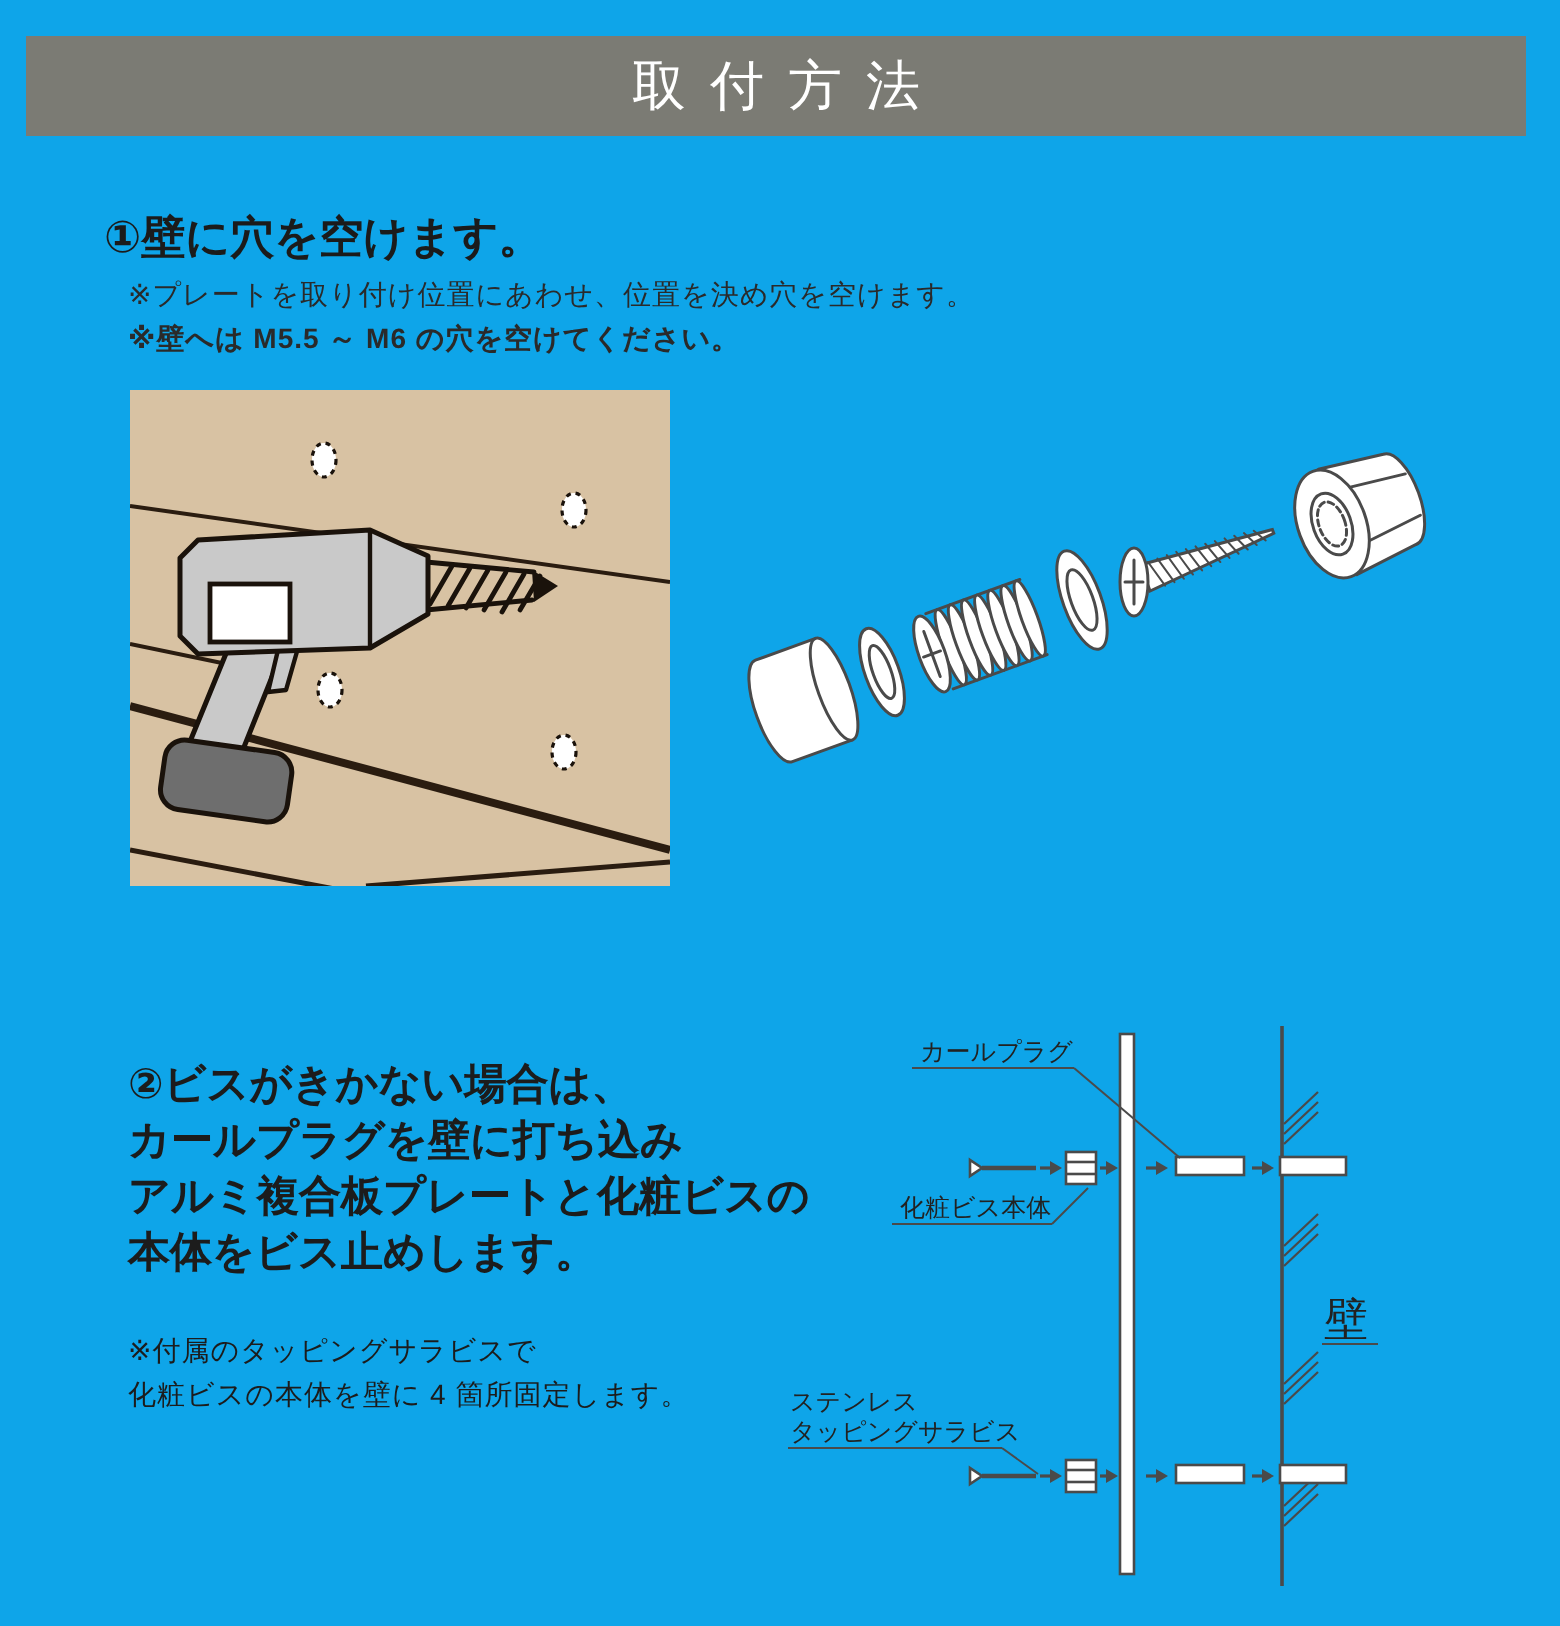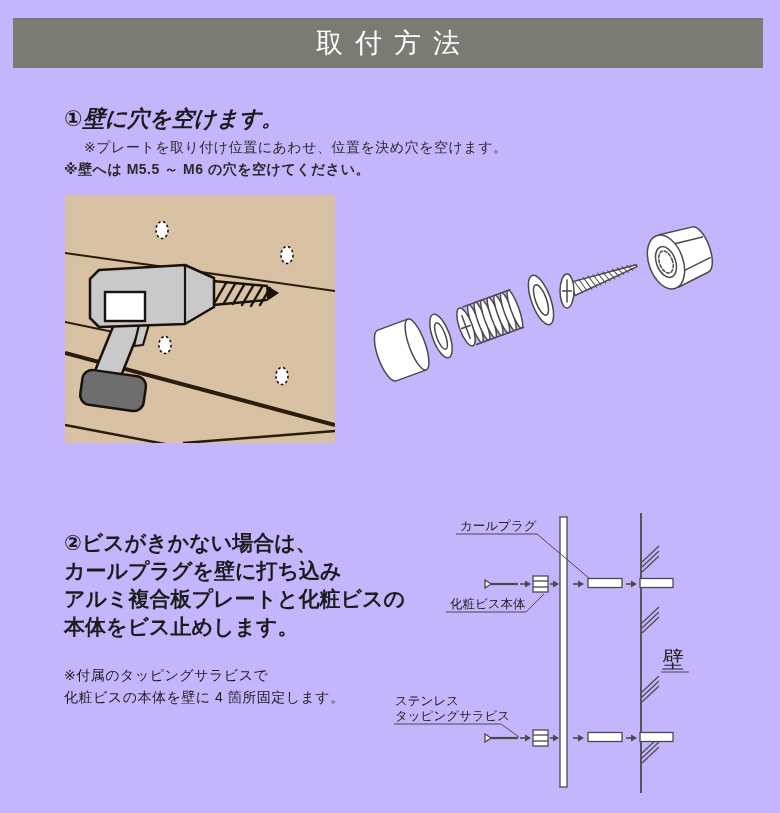--- a/index.html
+++ b/index.html
@@ -1,35 +1,35 @@
 <!DOCTYPE html>
 <html lang="ja"><head>
 <meta charset="utf-8">
 <style>
   html,body{margin:0;padding:0;background:#ffffff;}
   .page{
-    position:relative;width:780px;height:813px;background:#c4b5fd;
+    position:relative;width:780px;height:813px;background:#0ea5e9;
     font-family:"Liberation Sans","DejaVu Sans",sans-serif;color:#1c1c1c;
     overflow:hidden;
   }
   .abs{position:absolute;}
   
   .header-bar{
     left:13px;top:18px;width:750px;height:50px;background:#7b7b74;
     display:flex;align-items:center;justify-content:center;
   }
   .header-bar .title{
     color:#ffffff;font-size:27px;font-weight:500;
     letter-spacing:12px;padding-left:12px;
   }
   
   .step-heading{font-weight:bold;font-size:22px;color:#1b1b1b;}
   .note{font-size:14px;color:#2a2a2a;letter-spacing:0.5px;}
-  .s1-heading{left:64px;top:104px;font-style:italic;}
-  .s1-note1{left:64px;top:139px;margin-left:20px;}
+  .s1-heading{left:52px;top:104px;}
+  .s1-note1{left:64px;top:139px;}
   .s1-note2{left:64px;top:161px;font-weight:bold;}
   
   .drill-wrap{left:65px;top:195px;width:270px;height:248px;}
   
   .parts-title{left:378px;top:202px;font-weight:bold;font-size:19px;letter-spacing:1px;}
   .parts-wrap{left:370px;top:215px;width:410px;height:185px;}
   
   .s2-heading{left:64px;top:529px;font-weight:bold;font-size:21px;line-height:28px;}
   .s2-notes{left:64px;top:664px;font-size:14px;line-height:22px;letter-spacing:0.5px;}
   

